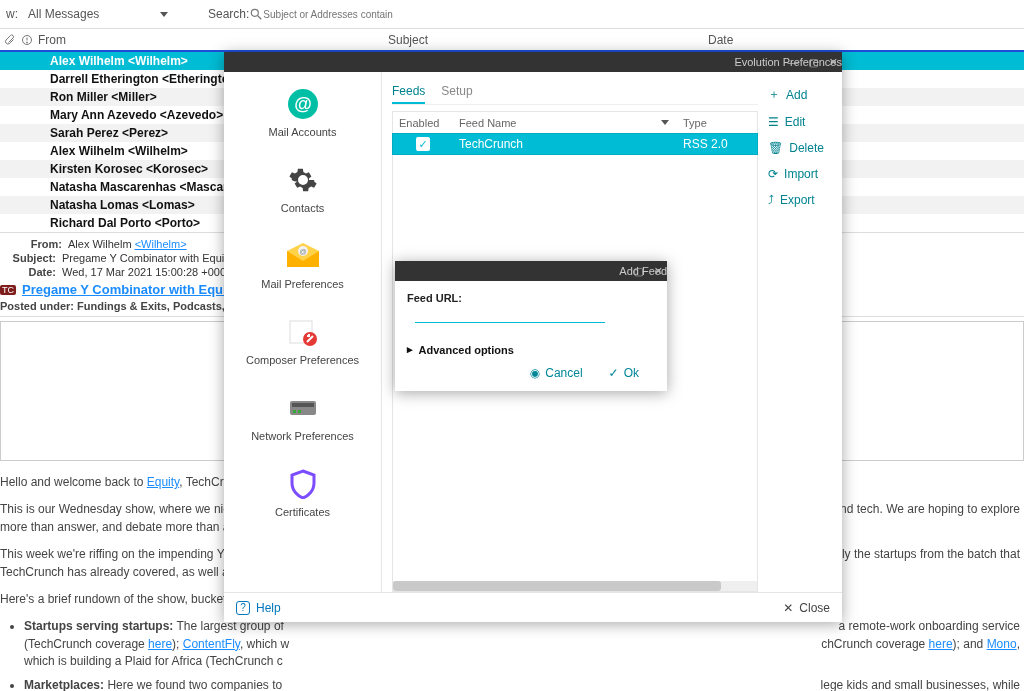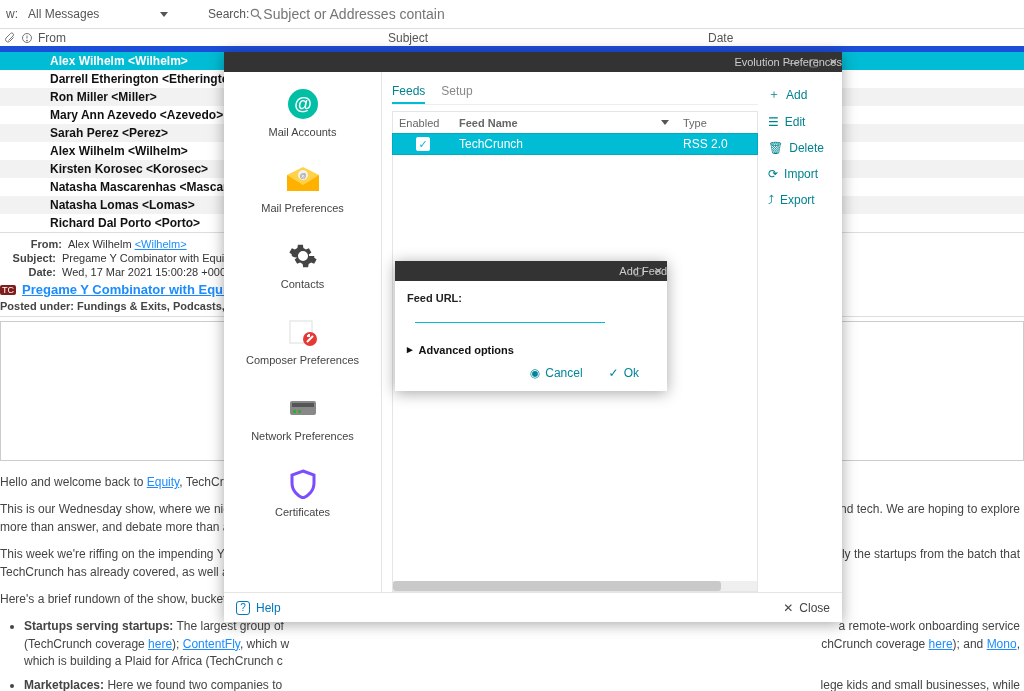--- a/index.html
+++ b/index.html
@@ -1,26 +1,26 @@
 <!DOCTYPE html>
 <html><head>
 <meta charset="utf-8">
 <style>
   * { box-sizing: border-box; margin: 0; padding: 0; font-family: "Segoe UI", Tahoma, sans-serif; }
   body { width: 1024px; height: 691px; overflow: hidden; position: relative; background: #fff; font-size: 12px; color: #333; }
 
   .toolbar { display:flex; align-items:center; height:28px; padding:0 6px; gap:10px; color:#555; }
-  .toolbar select, .toolbar input { font-size:14px; }
+  .toolbar select, .toolbar input { font-size:10px; }
   .toolbar .filter-label { color:#555; }
   .toolbar .dropdown { display:flex; align-items:center; gap:6px; width:140px; justify-content:space-between; }
   .triangle-down { width:0;height:0;border-left:4px solid transparent;border-right:4px solid transparent;border-top:5px solid #555; }
   .search-area { display:flex; align-items:center; color:#555; }
   .search-input { border:none; color:#aaa; width:220px; background:transparent; }
 
-  .col-header { display:flex; align-items:center; height:24px; border-top:1px solid #ddd; border-bottom:6px solid #1d4ed8; color:#555; }
+  .col-header { display:flex; align-items:center; height:24px; border-top:1px solid #ddd; border-bottom:2px solid #1d4ed8; color:#555; }
   .col-header .icon-cell { width:18px; display:flex; justify-content:center; }
   .col-header .from-col { width:352px; padding-left:2px; }
   .col-header .subject-col { width:320px; }
   .col-header .date-col { flex:1; }
 
   .msg-list { }
   .msg-row { display:flex; align-items:center; height:18px; font-weight:600; color:#111; }
   .msg-row .spacer { width:50px; }
   .msg-row.selected { background:#00bcd4; color:#fff; }
   .msg-row.alt { background:#f2f2f2; }
@@ -56,21 +56,21 @@
   .pref-main { flex:1; display:flex; }
   .feeds-pane { flex:1; padding:8px 6px 0 10px; display:flex; flex-direction:column; }
   .actions-pane { width:78px; padding:8px 0 0 0; }
   .act { display:flex; align-items:center; gap:6px; color:#00838f; padding:6px 4px; font-size:12px; cursor:pointer; }
   .tabs { display:flex; gap:16px; font-size:12px; color:#888; border-bottom:1px solid #eee; }
   .tab { padding:4px 0; }
   .tab.active { color:#00838f; border-bottom:2px solid #00bcd4; }
 
   .feed-head { display:flex; align-items:center; border:1px solid #e5e5e5; border-bottom:none; margin-top:6px; height:22px; color:#666; font-size:11px; }
   .feed-head .enabled-col { width:60px; padding-left:6px; }
-  .feed-head .name-col { flex:1; padding-left:6px; display:flex; justify-content:space-between; align-items:center; padding-right:8px;font-weight:bold; }
+  .feed-head .name-col { flex:1; padding-left:6px; display:flex; justify-content:space-between; align-items:center; padding-right:8px; }
   .feed-head .type-col { width:80px; padding-left:6px; }
 
   .feed-row { display:flex; align-items:center; height:22px; background:#00bcd4; color:#fff; border:1px solid #00aabf; font-size:12px; }
   .feed-row .enabled-col { width:60px; display:flex; justify-content:center; }
   .feed-row .name-col { flex:1; padding-left:6px; }
   .feed-row .type-col { width:80px; padding-left:6px; }
   .checkbox { width:14px; height:14px; background:#fff; border-radius:2px; display:flex; align-items:center; justify-content:center; color:#00bcd4; font-size:11px; }
 
   .feed-scroll { flex:1; border:1px solid #e5e5e5; border-top:none; position:relative; }
   .hscroll { position:absolute; bottom:0; left:0; right:0; height:10px; background:#efefef; }
@@ -256,36 +256,36 @@
         <span class="cat-icon">
           <svg width="32" height="32" viewBox="0 0 32 32">
               <circle cx="16" cy="16" r="15" fill="#00bfa5"></circle>
               <text x="16" y="22" text-anchor="middle" fill="#fff" font-size="18" font-weight="bold">@</text>
             </svg>
         </span>
         <span>Mail Accounts</span>
       </div>
       <div class="pref-cat">
         <span class="cat-icon">
+          <svg width="30" height="30" viewBox="0 0 24 24" fill="#444">
+              <path d="M12 8a4 4 0 100 8 4 4 0 000-8zm9 4a7 7 0 01-.1 1.2l2 1.6-2 3.4-2.4-1a7 7 0 01-2 1.2l-.4 2.6h-4l-.4-2.6a7 7 0 01-2-1.2l-2.4 1-2-3.4 2-1.6A7 7 0 013 12c0-.4 0-.8.1-1.2l-2-1.6 2-3.4 2.4 1a7 7 0 012-1.2L7.9 3h4l.4 2.6a7 7 0 012 1.2l2.4-1 2 3.4-2 1.6c.1.4.1.8.1 1.2z"></path>
+            </svg>
+        </span>
+        <span>Contacts</span>
+      </div>
+      <div class="pref-cat">
+        <span class="cat-icon">
           <svg width="32" height="26" viewBox="0 0 32 26">
               <polygon points="0,8 16,0 32,8 32,24 0,24" fill="#ffd24a"></polygon>
               <polygon points="0,8 16,18 32,8 32,24 0,24" fill="#ffb100"></polygon>
               <circle cx="16" cy="8" r="5" fill="#f2f2f2"></circle>
               <text x="16" y="11" text-anchor="middle" font-size="7" fill="#888">@</text>
             </svg>
         </span>
         <span>Mail Preferences</span>
-      </div>
-      <div class="pref-cat">
-        <span class="cat-icon">
-          <svg width="30" height="30" viewBox="0 0 24 24" fill="#444">
-              <path d="M12 8a4 4 0 100 8 4 4 0 000-8zm9 4a7 7 0 01-.1 1.2l2 1.6-2 3.4-2.4-1a7 7 0 01-2 1.2l-.4 2.6h-4l-.4-2.6a7 7 0 01-2-1.2l-2.4 1-2-3.4 2-1.6A7 7 0 013 12c0-.4 0-.8.1-1.2l-2-1.6 2-3.4 2.4 1a7 7 0 012-1.2L7.9 3h4l.4 2.6a7 7 0 012 1.2l2.4-1 2 3.4-2 1.6c.1.4.1.8.1 1.2z"></path>
-            </svg>
-        </span>
-        <span>Contacts</span>
       </div>
       <div class="pref-cat">
         <span class="cat-icon">
           <svg width="30" height="30" viewBox="0 0 30 30">
               <rect x="2" y="4" width="22" height="22" fill="#fff" stroke="#ddd"></rect>
               <circle cx="22" cy="22" r="7" fill="#e53935"></circle>
               <path d="M19 25 L25 19 M19 19h2v-2" stroke="#fff" stroke-width="2" fill="none"></path>
             </svg>
         </span>
         <span>Composer Preferences</span>

